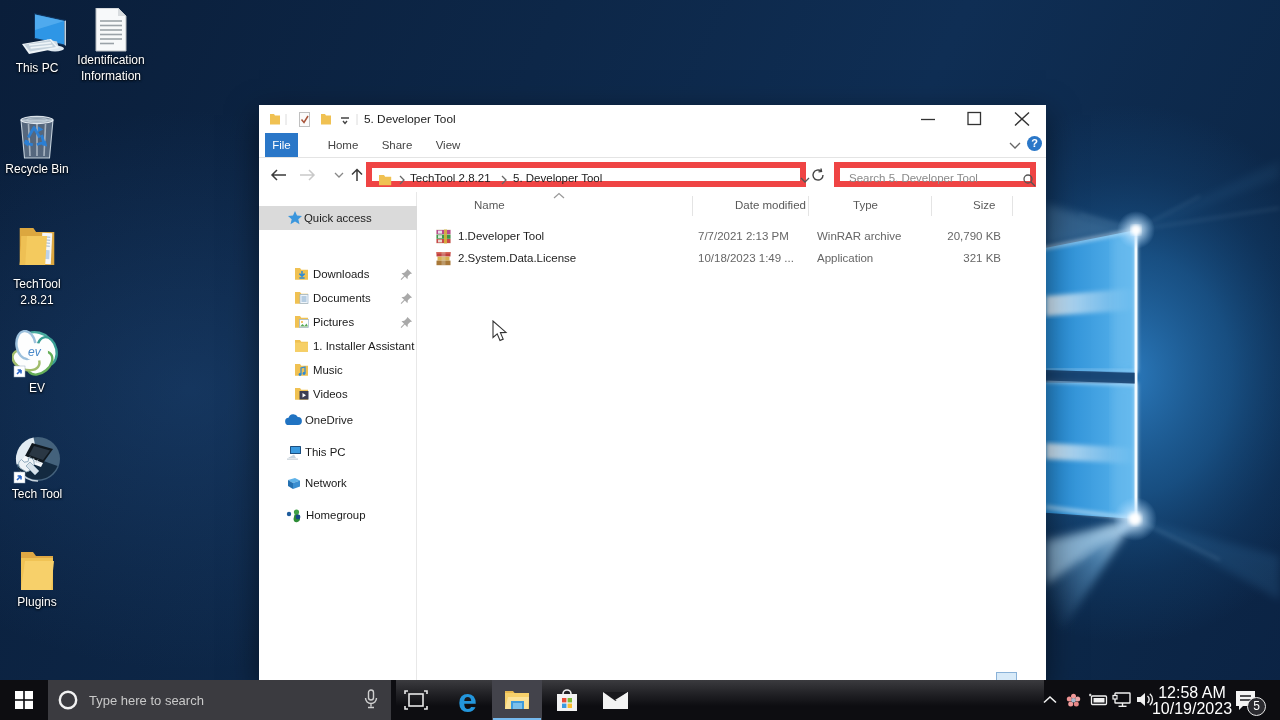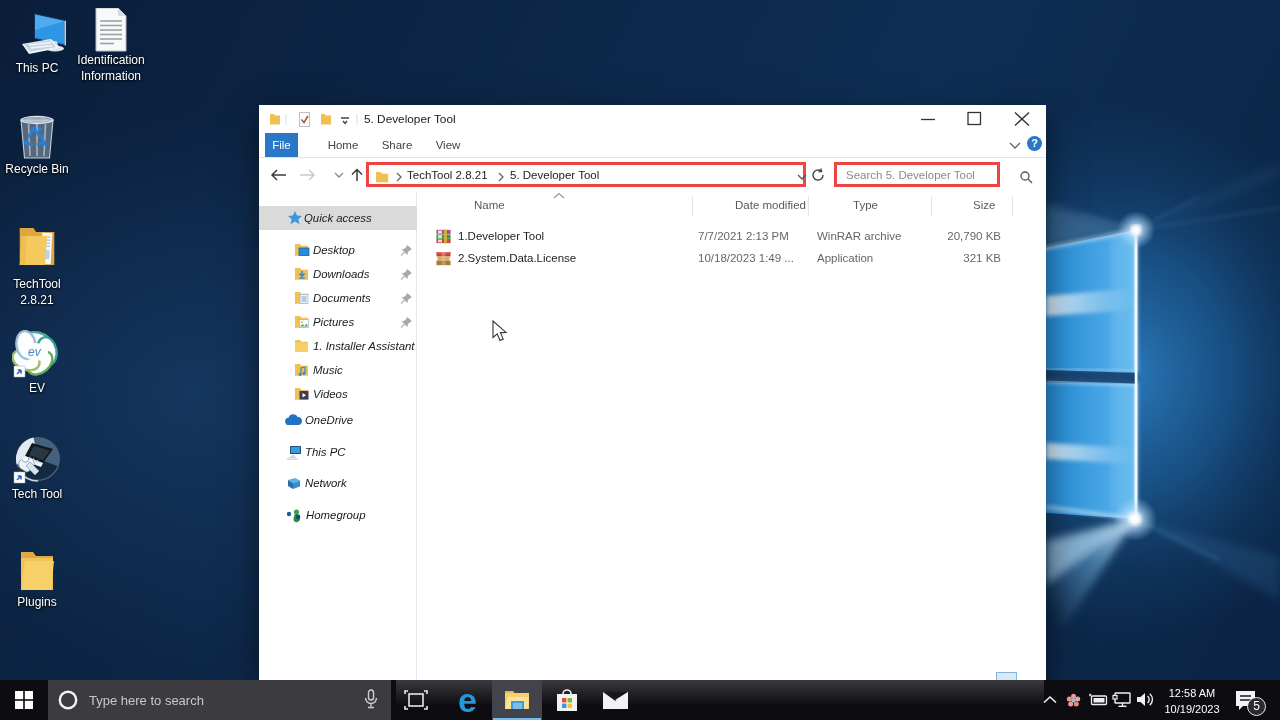--- a/index.html
+++ b/index.html
@@ -11,24 +11,24 @@
   
   .dicon { position:absolute; width:76px; text-align:center; color:#fff; font-size:12px; }
   .dicon .lab { text-shadow:0 1px 2px rgba(0,0,0,.9), 0 0 3px rgba(0,0,0,.6); line-height:16px; margin-top:2px; }
   
   #win { position:absolute; left:259px; top:105px; width:787px; height:575px; background:#fff;
          box-shadow:0 10px 30px rgba(0,0,0,.5); font-size:11.5px; color:#222; }
   #titlebar { position:absolute; left:0; top:0; width:100%; height:28px; background:#fff; }
   #tabrow { position:absolute; left:0; top:28px; width:100%; height:25px; background:#fff; border-bottom:1px solid #e4e4e4; }
   .tab { position:absolute; top:0; height:24px; line-height:24px; text-align:center; color:#444; font-size:11.5px; }
   #addrrow { position:absolute; left:0; top:53px; width:100%; height:34px; background:#fff; }
-  .navbox { position:absolute; top:57px; height:25px; background:#fff; border:3px solid #ef4444; }
+  .navbox { position:absolute; top:57px; height:25px; background:#fff; border:6px solid #ef4444; }
   #sidebar { position:absolute; left:0; top:87px; width:158px; bottom:0; background:#fff; border-right:1px solid #e8e8e8; }
   .sitem { position:absolute; left:0; width:158px; height:24px; line-height:24px; color:#1a1a1a; font-size:11.4px; white-space:nowrap; }
-  .sitem .txt { position:absolute;font-style:italic; }
+  .sitem .txt { position:absolute; }
   .pin { position:absolute; left:141px; top:6px; width:13px; height:13px; opacity:.85; }
   #files { position:absolute; left:158px; top:87px; right:0; bottom:0; background:#fff; }
   .hdr { position:absolute; color:#595959; font-size:11.5px;margin-left:36px; }
   .hsep { position:absolute; top:4px; height:20px; width:1px; background:#e4e4e4; }
   .fcell { position:absolute; font-size:11.5px; }
   
   #taskbar { position:absolute; left:0; top:680px; width:1280px; height:40px; background:#0d0d11; }
 </style>
 </head>
 <body>
@@ -282,48 +282,38 @@
         </svg>
       <div class="abs" style="left:141px;top:4px;color:#222">5. Developer Tool</div>
       <svg class="abs" style="left:427px;top:8px" width="12" height="9" viewBox="0 0 12 9">
           <path d="M2,2 l4,4 4,-4" stroke="#555" stroke-width="1.3" fill="none"></path>
         </svg>
     </div>
 
     <svg class="abs" style="left:551px;top:9px" width="16" height="16" viewBox="0 0 16 16">
       <path d="M13,8 a5,5 0 1 1 -1.8,-3.8 M11,1.5 l0.5,3 -3,0.4" stroke="#444" stroke-width="1.4" fill="none"></path>
     </svg>
-    <div class="navbox" style="left:575px;width:166px;top:4px">
+    <div class="navbox" style="left:575px;width:202px;top:4px">
       <div class="abs" style="left:9px;top:4px;color:#8a8a8a">Search 5. Developer Tool</div>
       <svg class="abs" style="left:182px;top:5px" width="14" height="14" viewBox="0 0 14 14">
         <circle cx="6" cy="6" r="4" stroke="#555" stroke-width="1.3" fill="none"></circle>
           <line x1="9" y1="9" x2="13" y2="13" stroke="#555" stroke-width="1.3"></line>
       </svg>
     </div>
   </div>
 
   <div id="sidebar">
 
     <div class="sitem" style="top:14px;background:#dadada">
       <svg class="abs" style="left:29px;top:5px" width="14" height="14" viewBox="0 0 14 14">
         <path d="M7,0 L9,4.5 L14,5 L10.3,8.2 L11.5,13.2 L7,10.6 L2.5,13.2 L3.7,8.2 L0,5 L5,4.5 Z" fill="#3a96dd"></path>
       </svg>
       <div class="txt" style="left:45px">Quick access</div>
     </div>
 
-    <div class="sitem" style="top:46px">
-      <svg class="abs" style="left:36px;top:5px" width="15" height="14" viewBox="0 0 15 14">
-          <path d="M0,1 h5 l1.3,1.8 h6.7 v10 h-13 z" fill="#f0c152"></path>
-          <rect x="4" y="5" width="10" height="7.4" fill="#2e8ad8" stroke="#1565a8" stroke-width="0.8"></rect>
-        </svg>
-      <div class="txt" style="left:54px">Desktop</div>
-      <svg class="pin" viewBox="0 0 14 14">
-          <path d="M8,1 l5,5 -2,0.5 -2.5,2.5 -0.5,3 -2.8,-2.8 -3.7,3.7 -0.8,-0.8 3.7,-3.7 -2.8,-2.8 3,-0.5 2.5,-2.5 z" fill="#9b9b9b"></path>
-        </svg>
-    </div>
     <div class="sitem" style="top:94px">
       <svg class="abs" style="left:36px;top:5px" width="15" height="14" viewBox="0 0 15 14">
           <path d="M0,1 h5 l1.3,1.8 h6.7 v10 h-13 z" fill="#f0c152"></path>
           <rect x="5" y="3.5" width="8" height="9" fill="#eef4fa" stroke="#9ab4cc" stroke-width="0.7"></rect>
           <g stroke="#6d9cc4" stroke-width="0.9">
             <line x1="6.5" y1="6" x2="11.5" y2="6"></line>
             <line x1="6.5" y1="8" x2="11.5" y2="8"></line>
             <line x1="6.5" y1="10" x2="11.5" y2="10"></line>
           </g>
         </svg>
@@ -533,21 +523,21 @@
   <svg class="abs" style="left:1112px;top:12px" width="19" height="16" viewBox="0 0 19 16">
     <rect x="3" y="1" width="15" height="10" rx="0.5" fill="none" stroke="#f0f0f0" stroke-width="1.4"></rect>
     <line x1="10.5" y1="11" x2="10.5" y2="14" stroke="#f0f0f0" stroke-width="1.4"></line>
     <line x1="6.5" y1="14.3" x2="14.5" y2="14.3" stroke="#f0f0f0" stroke-width="1.4"></line>
     <rect x="1" y="3.5" width="4" height="3.5" fill="#18181c" stroke="#f0f0f0" stroke-width="1.2"></rect>
   </svg>
   <svg class="abs" style="left:1136px;top:11px" width="19" height="17" viewBox="0 0 19 17">
     <polygon points="1,6 4.5,6 9,2 9,15 4.5,11 1,11" fill="#f0f0f0"></polygon>
     <path d="M11.5,5 a4.5,4.5 0 0 1 0,7 M13.8,2.8 a7.5,7.5 0 0 1 0,11.4" stroke="#f0f0f0" stroke-width="1.4" fill="none"></path>
   </svg>
-  <div class="abs" style="left:1150px;top:5px;width:84px;text-align:center;color:#fff;font-size:11px;line-height:16px">12:58 AM<br>10/19/2023</div>
+  <div class="abs" style="left:1150px;top:5px;width:84px;text-align:center;color:#fff;font-size:16px;line-height:16px">12:58 AM<br>10/19/2023</div>
   <svg class="abs" style="left:1234px;top:9px" width="24" height="24" viewBox="0 0 24 24">
     <path d="M2,2 h19 v15 h-12 l-4,4 v-4 h-3 z" fill="#f4f4f4"></path>
     <g stroke="#18181c" stroke-width="1.5">
         <line x1="6" y1="7" x2="17" y2="7"></line>
         <line x1="6" y1="11" x2="17" y2="11"></line>
       </g>
   </svg>
   <div class="abs" style="left:1247px;top:17px;width:19px;height:19px;border-radius:50%;background:#2b2b30;border:1.5px solid #e8e8e8;color:#fff;font-size:12px;text-align:center;line-height:17px">5</div>
 </div>
 

